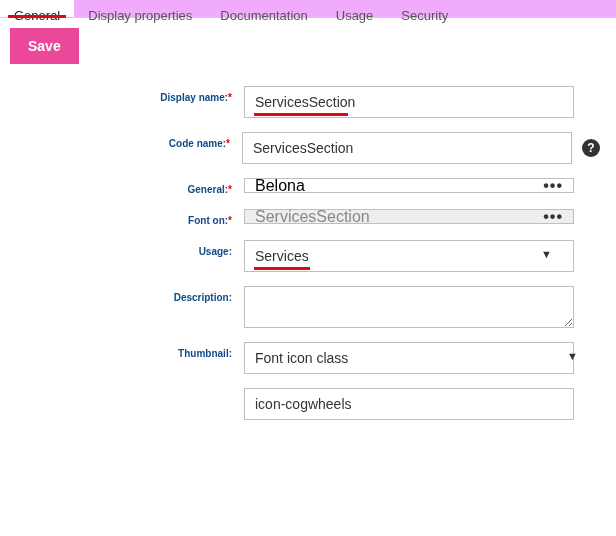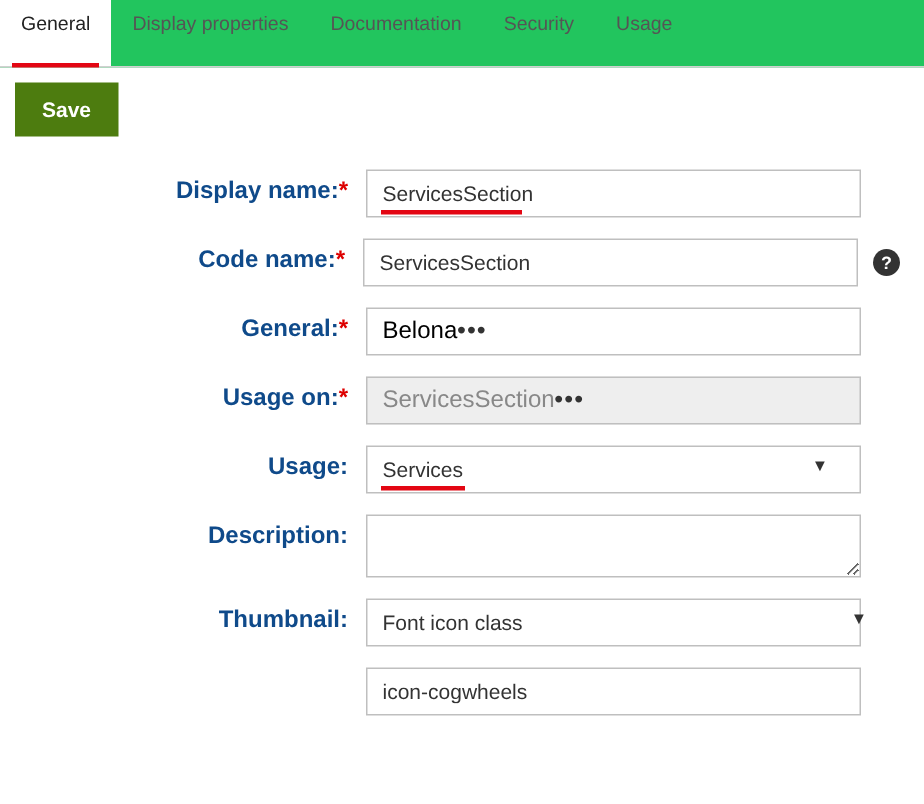--- a/index.html
+++ b/index.html
@@ -1,48 +1,48 @@
 <!DOCTYPE html>
 <html><head>
   <meta charset="utf-8">
   <style>
     *{box-sizing:border-box;margin:0;padding:0;font-family:"Segoe UI",Arial,sans-serif}
     body{width:616px;height:536px;background:#fff}
-    .tab-bar{display:flex;background:#22c55e;height:45px;border-bottom:1px solid #d0d0d0}
+    .tab-bar{display:flex;background:#f0abfc;height:18px;border-bottom:1px solid #d0d0d0}
     .tab{padding:8px 14px;font-size:13px;color:#555;cursor:pointer;position:relative}
     .tab.active{background:#fff;color:#222}
     .tab.active::after{content:"";position:absolute;left:8px;right:8px;bottom:-1px;height:3px;background:#e30613}
     .save-row{padding:10px 0 10px 10px}
-    .save-btn{background:#4d7c0f;color:#fff;border:none;font-weight:bold;font-size:14px;padding:10px 18px;cursor:pointer}
+    .save-btn{background:#ec4899;color:#fff;border:none;font-weight:bold;font-size:14px;padding:10px 18px;cursor:pointer}
     .form{padding:12px 16px 0 16px}
     .row{display:flex;align-items:flex-start;margin-bottom:14px}
-    .lbl{width:228px;text-align:right;padding-right:12px;color:#0f4a8a;font-weight:600;font-size:16px;padding-top:6px}
+    .lbl{width:228px;text-align:right;padding-right:12px;color:#0f4a8a;font-weight:600;font-size:10px;padding-top:6px}
     .req{color:#d00}
     .ctrl{flex:1;display:flex;align-items:center;position:relative}
     .txt,.sel,.ta{width:330px;height:32px;border:1px solid #bfbfbf;padding:0 10px;font-size:14px;color:#333;background:#fff}
     .sel{appearance:none;-webkit-appearance:none;}
     .sel-arrow{position:absolute;right:22px;top:8px;pointer-events:none;font-size:11px;color:#333}
-    .picker{width:330px;height:32px;border:1px solid #bfbfbf;display:flex;align-items:center;padding:0 10px;background:#fff;cursor:pointer}
+    .picker{width:330px;height:15px;border:1px solid #bfbfbf;display:flex;align-items:center;justify-content:space-between;padding:0 10px;background:#fff;cursor:pointer}
     .picker.disabled{background:#eee;color:#888}
     .more{font-weight:bold;letter-spacing:1px;color:#333}
     .ta{height:42px;padding:6px 10px;resize:both}
     .help{width:18px;height:18px;border-radius:50%;background:#333;color:#fff;font-size:12px;font-weight:bold;display:flex;align-items:center;justify-content:center;margin-left:10px;cursor:pointer}
     .chk{width:16px;height:16px;border:1px solid #999;background:#fff;cursor:pointer}
     .underline-wrap{position:relative;display:inline-block;width:330px}
     .uline{position:absolute;height:3px;background:#e30613;bottom:2px;left:10px}
   </style>
 </head>
 <body>
 
 <div class="tab-bar">
   <div class="tab active">General</div>
   <div class="tab">Display properties</div>
   <div class="tab">Documentation</div>
+  <div class="tab">Usage</div>
   <div class="tab">Security</div>
-  <div class="tab">Usage</div>
 </div>
 
 <div class="save-row">
   <button class="save-btn">Save</button>
 </div>
 
 <div class="form">
 
   <div class="row">
     <div class="lbl"><span>Display name:</span><span class="req">*</span></div>
@@ -66,21 +66,21 @@
     <div class="lbl"><span>General:</span><span class="req">*</span></div>
     <div class="ctrl">
       <div class="picker">
         <span>Belona</span>
         <span class="more">•••</span>
       </div>
     </div>
   </div>
 
   <div class="row">
-    <div class="lbl"><span>Usage on:</span><span class="req">*</span></div>
+    <div class="lbl"><span>Font on:</span><span class="req">*</span></div>
     <div class="ctrl">
       <div class="picker disabled">
         <span>ServicesSection</span>
         <span class="more">•••</span>
       </div>
     </div>
   </div>
 
   <div class="row">
     <div class="lbl">Usage:</div>

